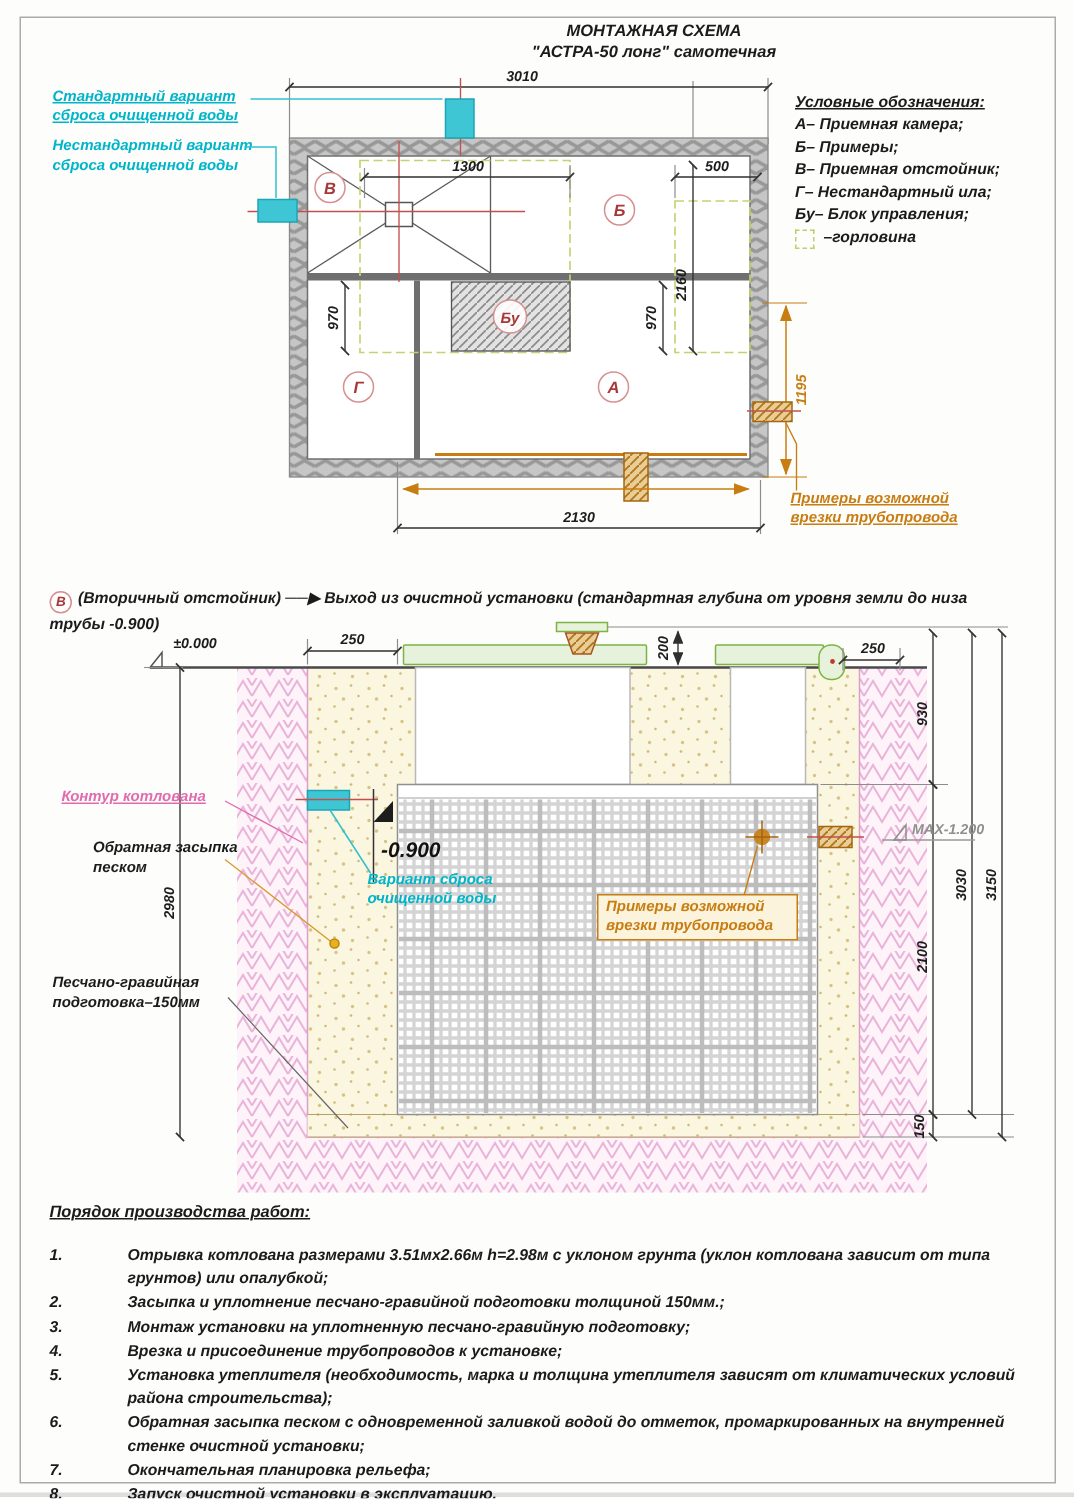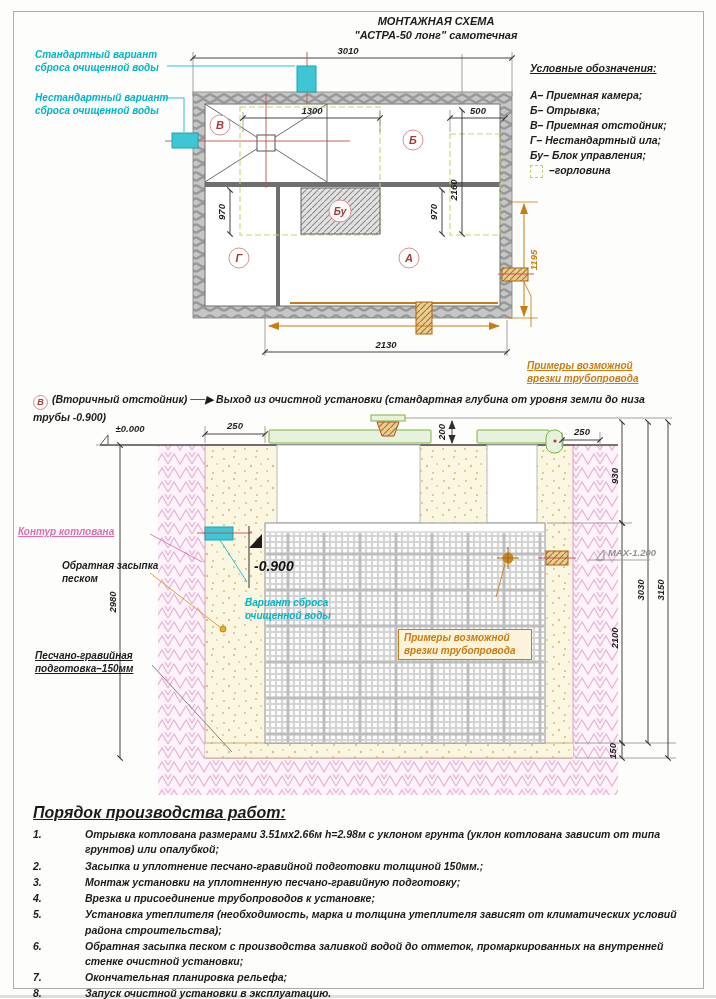--- a/index.html
+++ b/index.html
@@ -4,33 +4,33 @@
 <style>
   html,body{margin:0;padding:0;background:#fff;}
   .page{position:relative;width:716px;height:999px;background:#fdfdfc;overflow:hidden;
         font-family:"Liberation Sans",sans-serif;}
   .frame{position:absolute;left:13px;top:11px;width:689px;height:976px;border:1px solid #ababab;}
   .bottom-band{position:absolute;left:0;bottom:1px;width:100%;height:3px;background:#dedede;}
   .abs{position:absolute;}
   .t{font-style:italic;font-weight:bold;color:#1b1b1b;}
   .title-block{left:280px;top:14px;width:312px;text-align:center;font-size:11px;line-height:1.3;}
   .lbl{font-style:italic;font-weight:bold;font-size:10px;line-height:1.25;}
-  .cyan{color:#00b5c9;} .orange{color:#c87d12;margin-top:33px;} .pinkc{color:#e06cb0;}
+  .cyan{color:#00b5c9;} .orange{color:#c87d12;} .pinkc{color:#e06cb0;}
   .legend{left:530px;top:61px;width:174px;font-size:10.5px;line-height:1.42;}
-  .legend .lt{text-decoration:underline;margin-bottom:12px;}
+  .legend .lt{text-decoration:underline;margin-bottom:0;}
   .neck-row{display:flex;align-items:flex-end;gap:6px;margin-top:1px;}
   .neck-sq{width:11px;height:11px;border:1px dashed #bcd06c;display:inline-block;flex:none;}
   .note{left:33px;width:648px;font-size:10.5px;line-height:1.5;}
   .mark-circ{display:inline-block;width:13px;height:13px;border:1px solid #d78f8f;border-radius:50%;
              color:#a83838;font-size:9px;line-height:13px;text-align:center;font-style:italic;
              font-weight:bold;margin-right:4px;vertical-align:-2px;}
   .pipes-box{background:#fbf3dc;border:1px solid #c87d12;padding:2px 5px;font-size:10px;}
   .underl{text-decoration:underline;}
   .proc{left:33px;top:801px;width:660px;font-size:10.5px;line-height:1.45;}
-  .proc .pt{text-decoration:underline;margin-bottom:3px;font-size:16px;}
+  .proc .pt{text-decoration:underline;margin-bottom:13px;font-size:11px;}
   .proc ol{list-style:none;margin:0;padding:0;}
   .proc li{display:flex;margin:0 0 1px 0;}
   .proc .num{width:52px;flex:none;}
   .proc .itx{flex:1;}
   svg{position:absolute;left:0;pointer-events:none;}
   .ext{stroke:#8c8c8c;stroke-width:0.8;}
   .dimln{stroke:#2f2f2f;stroke-width:0.9;marker-start:url(#tick);marker-end:url(#tick);}
   .dimO{stroke:#c87d12;stroke-width:1;marker-start:url(#aOs);marker-end:url(#aOe);}
   .dimB{stroke:#2f2f2f;stroke-width:0.9;marker-start:url(#aBs);marker-end:url(#aBe);}
   .dtext{font:italic bold 9.5px "Liberation Sans",sans-serif;fill:#1d1d1d;text-anchor:middle;}
@@ -49,27 +49,27 @@
 
 <div class="page">
   <div class="frame"></div>
   <div class="bottom-band"></div>
 
   <div class="abs t title-block">
     <div>МОНТАЖНАЯ СХЕМА</div>
     <div>"АСТРА-50 лонг" самотечная</div>
   </div>
 
-  <div class="abs lbl cyan" style="left:35px;top:49px;width:134px;">Стандартный вариант сброса очищенной воды</div>
+  <div class="abs lbl cyan" style="left:35px;top:59px;width:134px;text-decoration:underline;">Стандартный вариант сброса очищенной воды</div>
   <div class="abs lbl cyan" style="left:35px;top:92px;width:134px;">Нестандартный вариант сброса очищенной воды</div>
 
   <div class="abs t legend">
     <div class="lt">Условные обозначения:</div>
     <div>А– Приемная камера;</div>
-    <div>Б– Отрывка;</div>
+    <div>Б– Примеры;</div>
     <div>В– Приемная отстойник;</div>
     <div>Г– Нестандартный ила;</div>
     <div>Бу– Блок управления;</div>
     <div class="neck-row">
       <span class="neck-sq"></span>
       <span>–горловина</span>
     </div>
   </div>
 
   <svg style="top:40px;" width="716" height="330" viewBox="0 0 716 330">
@@ -288,24 +288,24 @@
     </g>
 
     <g>
       <line x1="150" y1="124" x2="202" y2="152" stroke="#e06cb0" stroke-width="0.9"></line>
       <line x1="150" y1="163" x2="221" y2="218" stroke="#d89a28" stroke-width="0.9"></line>
       <circle cx="223" cy="219" r="3" fill="#eab11f" stroke="#b8860b"></circle>
       <line x1="152" y1="255" x2="232" y2="342" stroke="#666" stroke-width="0.8"></line>
     </g>
   </svg>
 
-  <div class="abs lbl pinkc underl" style="left:18px;top:526px;width:135px;">Контур котлована</div>
+  <div class="abs lbl pinkc underl" style="left:41px;top:526px;width:135px;">Контур котлована</div>
   <div class="abs lbl" style="left:35px;top:560px;width:120px;color:#1b1b1b;margin-left:27px;">Обратная засыпка песком</div>
-  <div class="abs lbl" style="left:35px;top:650px;width:145px;color:#1b1b1b;text-decoration:underline;">Песчано-гравийная подготовка–150мм</div>
-  <div class="abs lbl cyan" style="left:245px;top:581px;width:102px;margin-top:16px;">Вариант сброса очищенной воды</div>
+  <div class="abs lbl" style="left:35px;top:650px;width:145px;color:#1b1b1b;">Песчано-гравийная подготовка–150мм</div>
+  <div class="abs lbl cyan" style="left:245px;top:581px;width:102px;">Вариант сброса очищенной воды</div>
   <div class="abs lbl orange pipes-box" style="left:398px;top:596px;width:122px;">Примеры возможной врезки трубопровода</div>
 
   <div class="abs t proc">
     <div class="pt">Порядок производства работ:</div>
     <ol>
       <li>
           <span class="num">1.</span>
           <span class="itx">Отрывка котлована размерами 3.51мх2.66м h=2.98м с уклоном грунта (уклон котлована зависит от типа грунтов) или опалубкой;</span>
         </li>
       <li>
@@ -319,21 +319,21 @@
       <li>
           <span class="num">4.</span>
           <span class="itx">Врезка и присоединение трубопроводов к установке;</span>
         </li>
       <li>
           <span class="num">5.</span>
           <span class="itx">Установка утеплителя (необходимость, марка и толщина утеплителя зависят от климатических условий района строительства);</span>
         </li>
       <li>
           <span class="num">6.</span>
-          <span class="itx">Обратная засыпка песком с производства заливкой водой до отметок, промаркированных на внутренней стенке очистной установки;</span>
+          <span class="itx">Обратная засыпка песком с одновременной заливкой водой до отметок, промаркированных на внутренней стенке очистной установки;</span>
         </li>
       <li>
           <span class="num">7.</span>
           <span class="itx">Окончательная планировка рельефа;</span>
         </li>
       <li>
           <span class="num">8.</span>
           <span class="itx">Запуск очистной установки в эксплуатацию.</span>
         </li>
     </ol>

